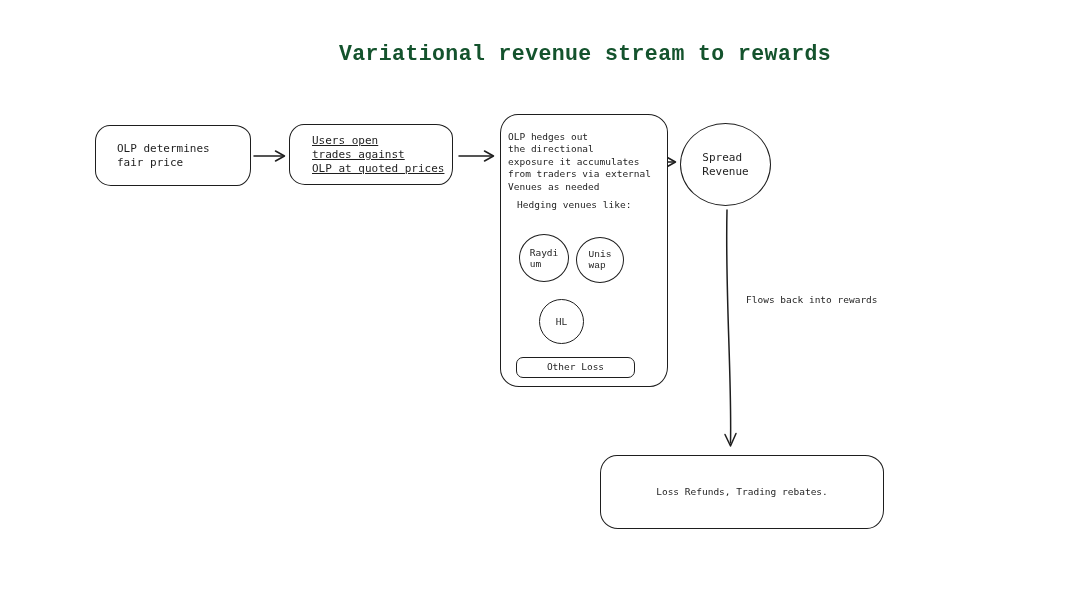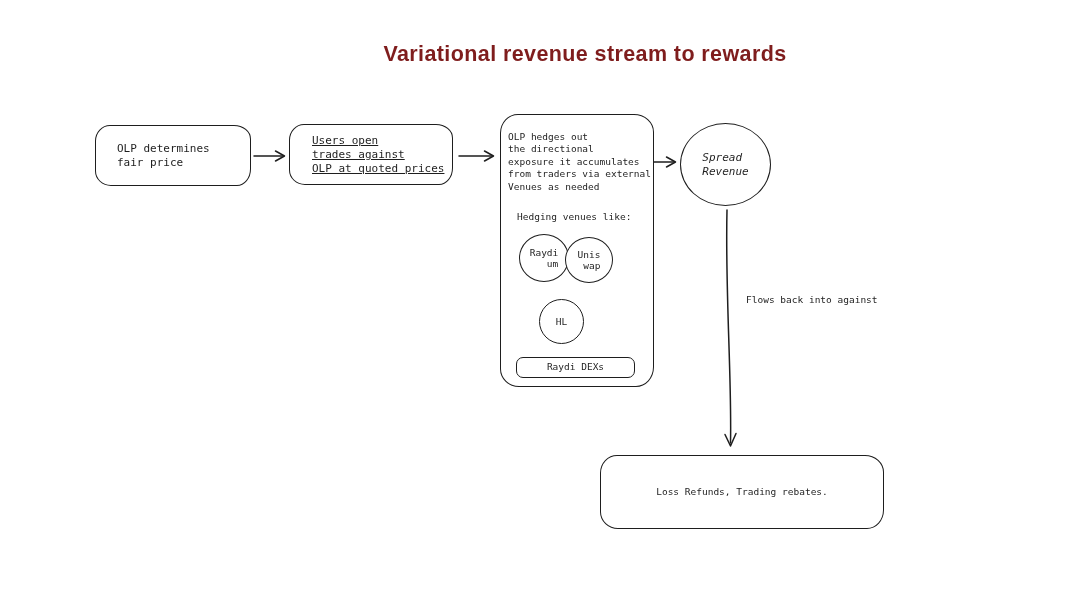--- a/index.html
+++ b/index.html
@@ -2,47 +2,47 @@
 <html><head>
 <meta charset="utf-8">
 <style>
   html,body { margin:0; padding:0; background:#ffffff; }
   .canvas {
     position:relative; width:1080px; height:590px; background:#ffffff;
     font-family:"DejaVu Sans Mono", monospace; color:#1e1e1e; overflow:hidden;
   }
   .title {
     position:absolute; left:90px; top:42px; width:990px; text-align:center;
-    font-family:Liberation Sans, sans-serif; font-size:21.5px; font-weight:600;
-    letter-spacing:0.4px; color:#7f1d1d;
+    font-family:Liberation Mono, monospace; font-size:21.5px; font-weight:600;
+    letter-spacing:0.4px; color:#14532d;
   }
   .node {
     position:absolute; border:1.6px solid #1e1e1e; background:#ffffff;
     box-sizing:border-box;
   }
   .rect   { border-radius:15px 17px 14px 16px / 16px 14px 17px 15px; }
   .circle { border-radius:50%; }
   .flexc  { display:flex; align-items:center; justify-content:center; }
   .txt    { white-space:pre; }
   .f-md   { font-size:11px;  line-height:14px; }
   .f-sm   { font-size:9.5px; line-height:12.4px; }
-  .f-xs   { font-size:9.5px; line-height:11.5px; text-align:right; }
+  .f-xs   { font-size:9.5px; line-height:11.5px; text-align:left; }
 
   
   #box-step1 { left:95px;  top:125px; width:156px; height:61px; display:flex; align-items:center; padding-left:21px; }
   #box-step2 { left:289px; top:124px; width:164px; height:61px; display:flex; align-items:center; padding-left:22px;text-decoration:underline; }
-  #box-hedge { left:500px; top:114px; width:154px; height:273px; border-radius:18px 20px 18px 19px / 19px 18px 20px 18px; }
+  #box-hedge { left:500px; top:114px; width:168px; height:273px; border-radius:18px 20px 18px 19px / 19px 18px 20px 18px; }
   #hedge-desc     { position:absolute; left:7px;  top:16px; }
-  #hedge-subtitle { position:absolute; left:16px; top:96px; }
+  #hedge-subtitle { position:absolute; left:16px; top:84px; }
   #venue-raydium  { position:absolute; left:18px; top:119px; width:50px; height:48px; }
-  #venue-uniswap  { position:absolute; left:64px; top:122px; width:48px; height:46px; }
+  #venue-uniswap  { position:absolute; left:75px; top:122px; width:48px; height:46px;font-family:Liberation Mono, monospace; }
   #venue-hl       { position:absolute; left:38px; top:184px; width:45px; height:45px; }
   #venue-amms     { position:absolute; left:74px; top:180px; width:52px; height:51px; }
   #other-dexs     { position:absolute; left:15px; top:242px; width:119px; height:21px; border-radius:7px; }
-  #circle-spread  { left:680px; top:123px; width:91px; height:83px;font-style:italic; }
+  #circle-spread  { left:680px; top:123px; width:91px; height:83px; }
   #flow-label     { position:absolute; left:746px; top:294px; }
   #box-rewards    { left:600px; top:455px; width:284px; height:74px; border-radius:17px 19px 17px 18px / 18px 17px 19px 17px; }
 
   .arrows { position:absolute; left:0; top:0; pointer-events:none; }
 </style>
 </head>
 <body>
 
 <div class="canvas">
 
@@ -94,28 +94,28 @@
     </div>
     <div class="node circle flexc" id="venue-uniswap">
       <div class="txt f-xs">Unis
 wap</div>
     </div>
     <div class="node circle flexc" id="venue-hl">
       <div class="txt f-xs">HL</div>
     </div>
 
     <div class="node flexc" id="other-dexs">
-      <div class="txt f-sm">Raydi DEXs</div>
+      <div class="txt f-sm">Other Loss</div>
     </div>
   </div>
 
   <div class="node circle flexc" id="circle-spread">
     <div class="txt f-md">Spread
 Revenue</div>
   </div>
 
-  <div class="txt f-sm" id="flow-label">Flows back into against</div>
+  <div class="txt f-sm" id="flow-label">Flows back into rewards</div>
 
   <div class="node flexc" id="box-rewards">
     <div class="txt f-sm">Loss Refunds, Trading rebates.</div>
   </div>
 
 </div>
 
 </body></html>

